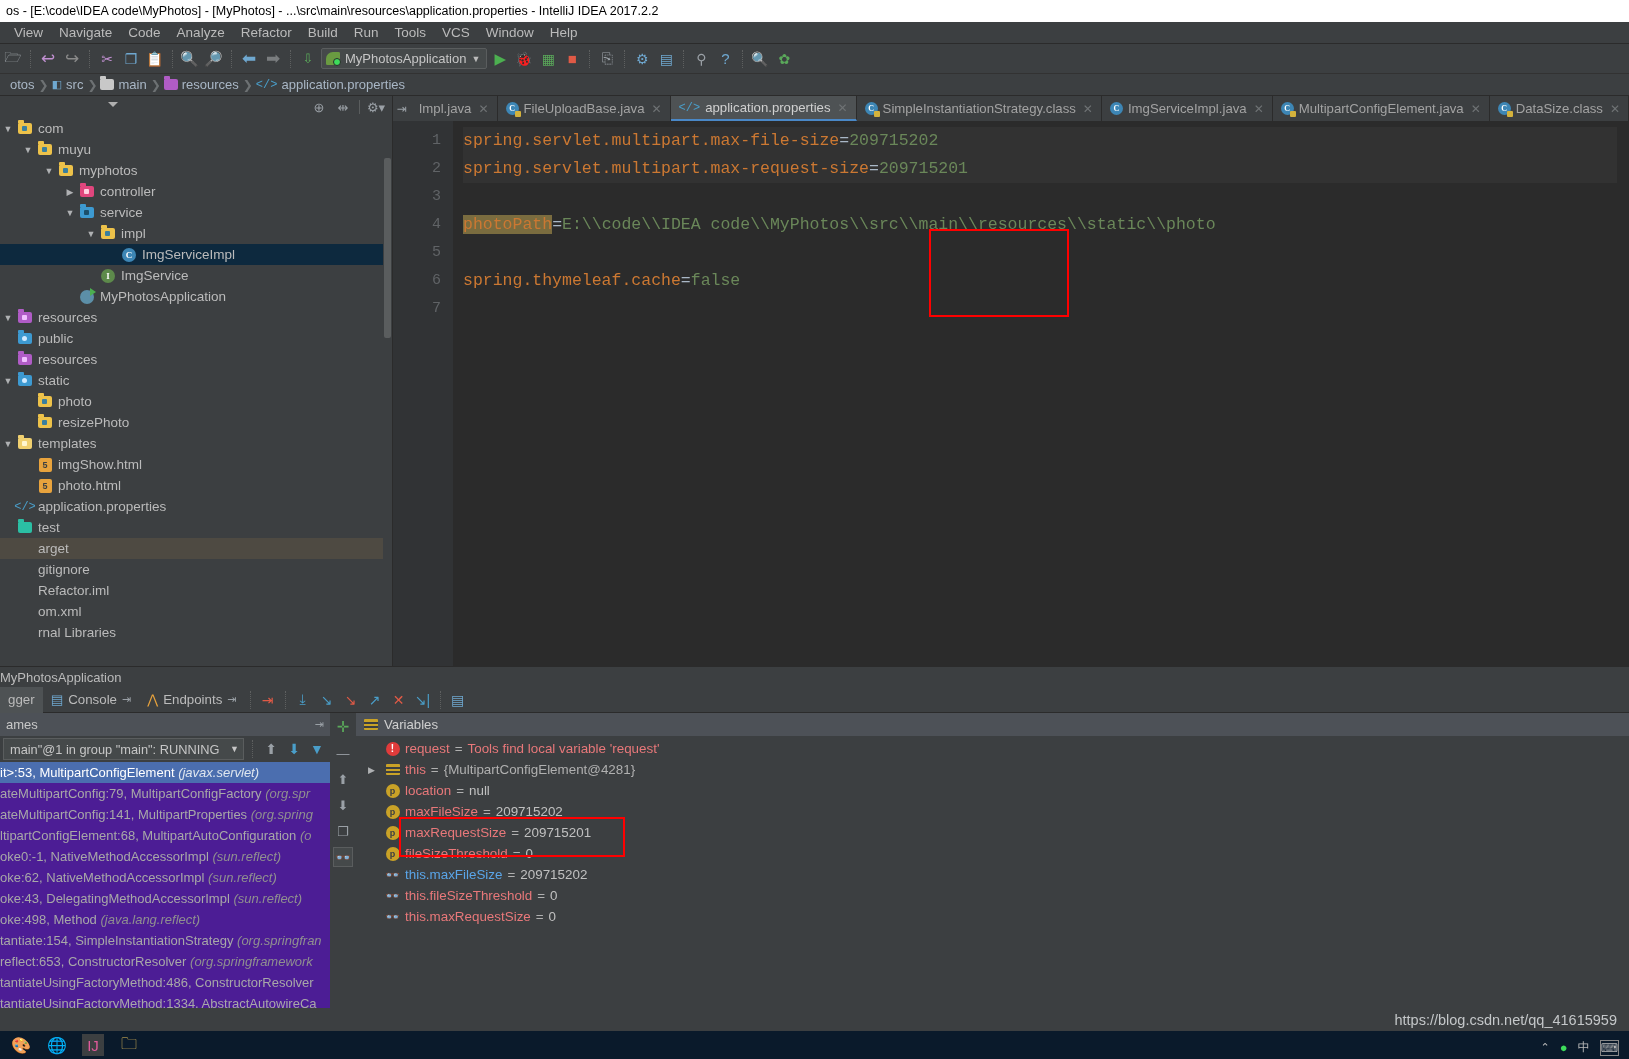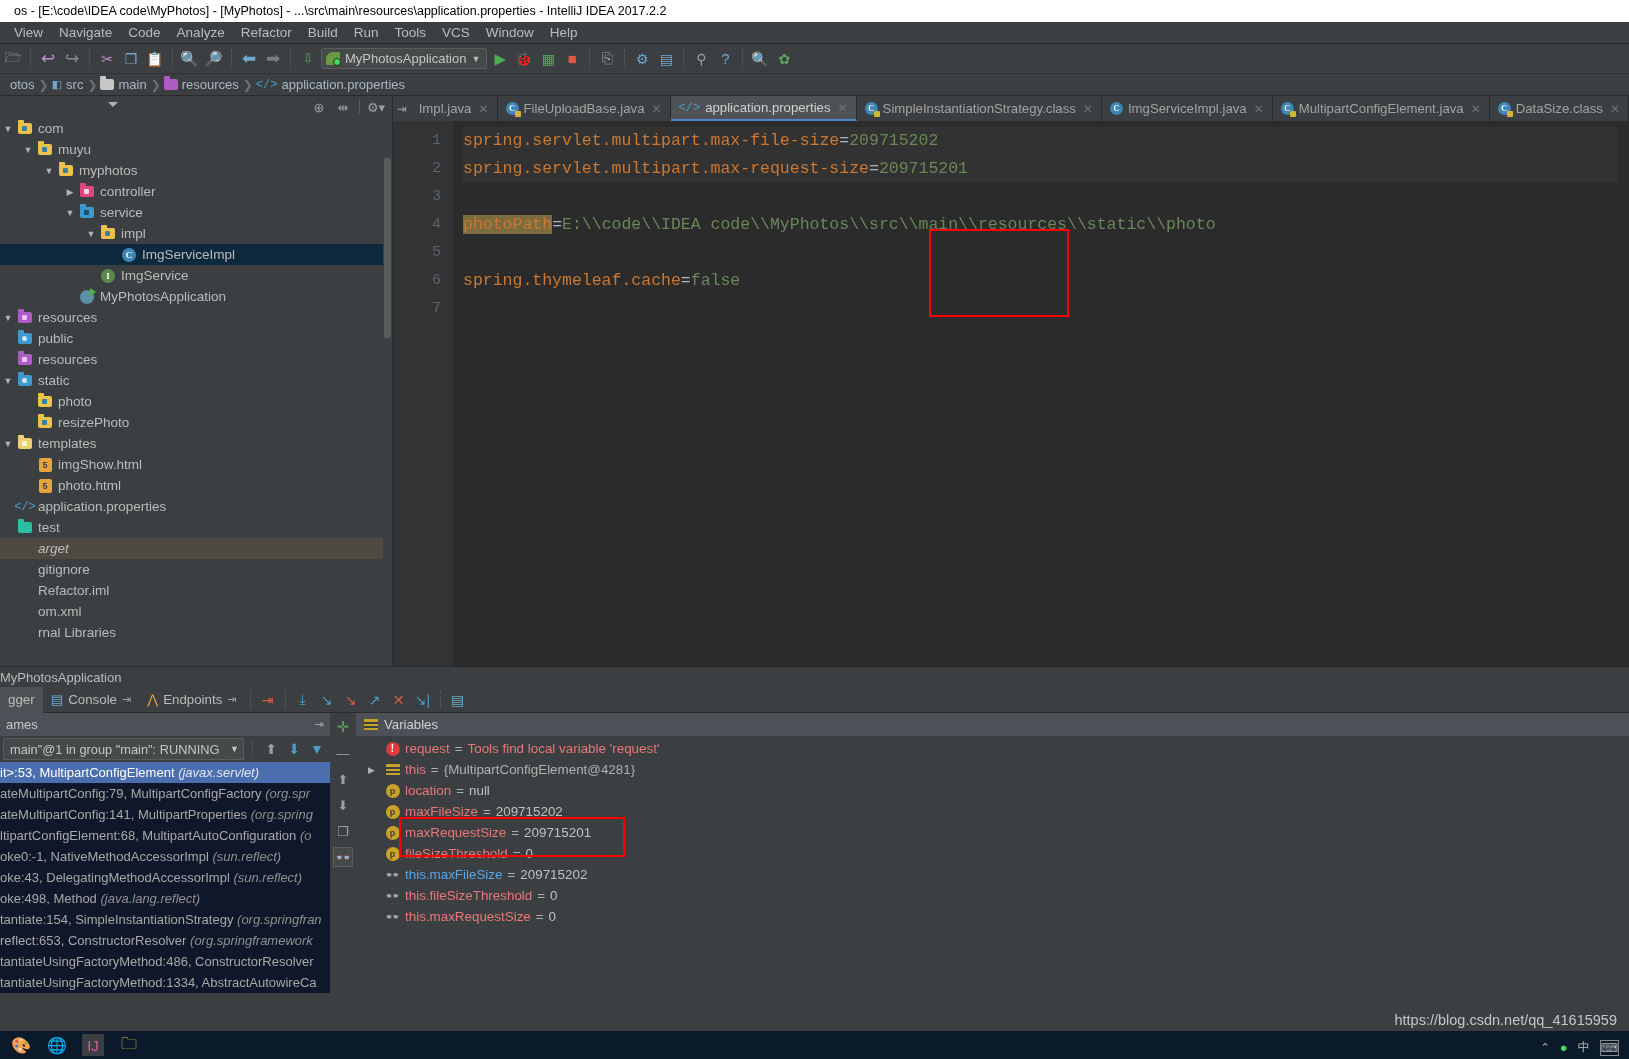--- a/index.html
+++ b/index.html
@@ -9,21 +9,21 @@
     font-family: "Liberation Sans", sans-serif;
     font-size: 13px;
     color: #bbbbbb;
     overflow: hidden;
     position: relative;
   }
 
   
   .titlebar {
     height: 22px; background: #ffffff; color: #000000;
-    font-size: 12.5px; line-height: 22px; padding-left: 14px;
+    font-size: 12.5px; line-height: 22px; padding-left: 6px;
     white-space: nowrap; overflow: hidden;
   }
 
   
   .menubar {
     height: 22px; background: #3c3f41; display: flex; align-items: center;
     padding-left: 6px; border-bottom: 1px solid #2b2b2b;
   }
   .menu-item {
     padding: 2px 8px; font-size: 13.5px; color: #bbbbbb; cursor: default;
@@ -81,21 +81,21 @@
   }
   .hico { width: 16px; height: 16px; color: #9aa0a6; font-size: 13px;
           display: flex; align-items: center; justify-content: center; cursor: pointer; }
 
   .tree { font-size: 13.5px; color: #bbbbbb; }
   .tnode {
     height: 21px; display: flex; align-items: center; white-space: nowrap;
     padding-left: 0px; cursor: default;
   }
   .tnode.sel { background: #0d293e; }
-  .tnode.sel2 { background: #4e4a42; font-style: italic; }
+  .tnode.sel2 { background: #4e4a42; }
   .arrow { width: 16px; display:flex; align-items:center; justify-content:center;
            font-size: 9px; color: #afb1b3; flex: 0 0 16px; }
   .ticon { width: 18px; display:flex; align-items:center; justify-content:center;
            margin-right: 4px; flex: 0 0 18px; }
   .lbl { line-height: 21px; }
 
   
   .f-yellow, .f-blue, .f-purple, .f-pink, .f-green, .f-teal {
     width: 14px; height: 11px; border-radius: 1px 2px 2px 2px; position: relative;
   }
@@ -203,21 +203,21 @@
     flex: 1; height: 22px; border:1px solid #5a5d5e; background:#45494a; display:flex;
     align-items:center; justify-content: space-between; padding: 0 4px 0 6px; font-size:12.8px;
     color:#c6c6c6; white-space: nowrap; overflow: hidden;
   }
   .frames-list { flex: 1; overflow: hidden; font-size: 13px; position: relative; }
   .frame {
     height: 21px; line-height: 21px; white-space: nowrap; padding-left: 0px;
     color: #a8a8a8; overflow: hidden;
   }
   .frame.sel { background: #4b6eaf; color: #ffffff; }
-  .frame.dim { background: #0f172a; }
+  .frame.dim { background: #4c1d95; }
   .frame i { color: #909090; font-style: italic; }
   .frame.sel i { color: #dfe6ef; }
 
   .var-side-tools {
     width: 26px; background: #3c3f41; display:flex; flex-direction:column;
     align-items:center; padding-top: 4px; gap: 6px;
   }
   .vst { width: 20px; height: 20px; display:flex; align-items:center; justify-content:center;
          font-size: 13px; color: #9aa0a6; cursor:pointer; }
 
@@ -692,20 +692,21 @@
       <div class="dbg-ico" style="color:#9aa0a6;width:20px">⬆</div>
       <div class="dbg-ico" style="color:#4a9ec9;width:20px">⬇</div>
       <div class="dbg-ico" style="color:#4a9ec9;width:20px">▼</div>
     </div>
     <div class="frames-list" id="frames-root">
         <div class="frame sel"><span>it&gt;:53, MultipartConfigElement</span> <i>(javax.servlet)</i></div>
         <div class="frame dim"><span>ateMultipartConfig:79, MultipartConfigFactory</span> <i>(org.spr</i></div>
         <div class="frame dim"><span>ateMultipartConfig:141, MultipartProperties</span> <i>(org.spring</i></div>
         <div class="frame dim"><span>ltipartConfigElement:68, MultipartAutoConfiguration</span> <i>(o</i></div>
         <div class="frame dim"><span>oke0:-1, NativeMethodAccessorImpl</span> <i>(sun.reflect)</i></div>
+        <div class="frame dim"><span>oke:62, NativeMethodAccessorImpl</span> <i>(sun.reflect)</i></div>
         <div class="frame dim"><span>oke:43, DelegatingMethodAccessorImpl</span> <i>(sun.reflect)</i></div>
         <div class="frame dim"><span>oke:498, Method</span> <i>(java.lang.reflect)</i></div>
         <div class="frame dim"><span>tantiate:154, SimpleInstantiationStrategy</span> <i>(org.springfran</i></div>
         <div class="frame dim"><span>reflect:653, ConstructorResolver</span> <i>(org.springframework</i></div>
         <div class="frame dim"><span>tantiateUsingFactoryMethod:486, ConstructorResolver</span> <i></i></div>
         <div class="frame dim"><span>tantiateUsingFactoryMethod:1334, AbstractAutowireCa</span> <i></i></div>
       </div>
   </div>
 
   <div class="var-side-tools">

